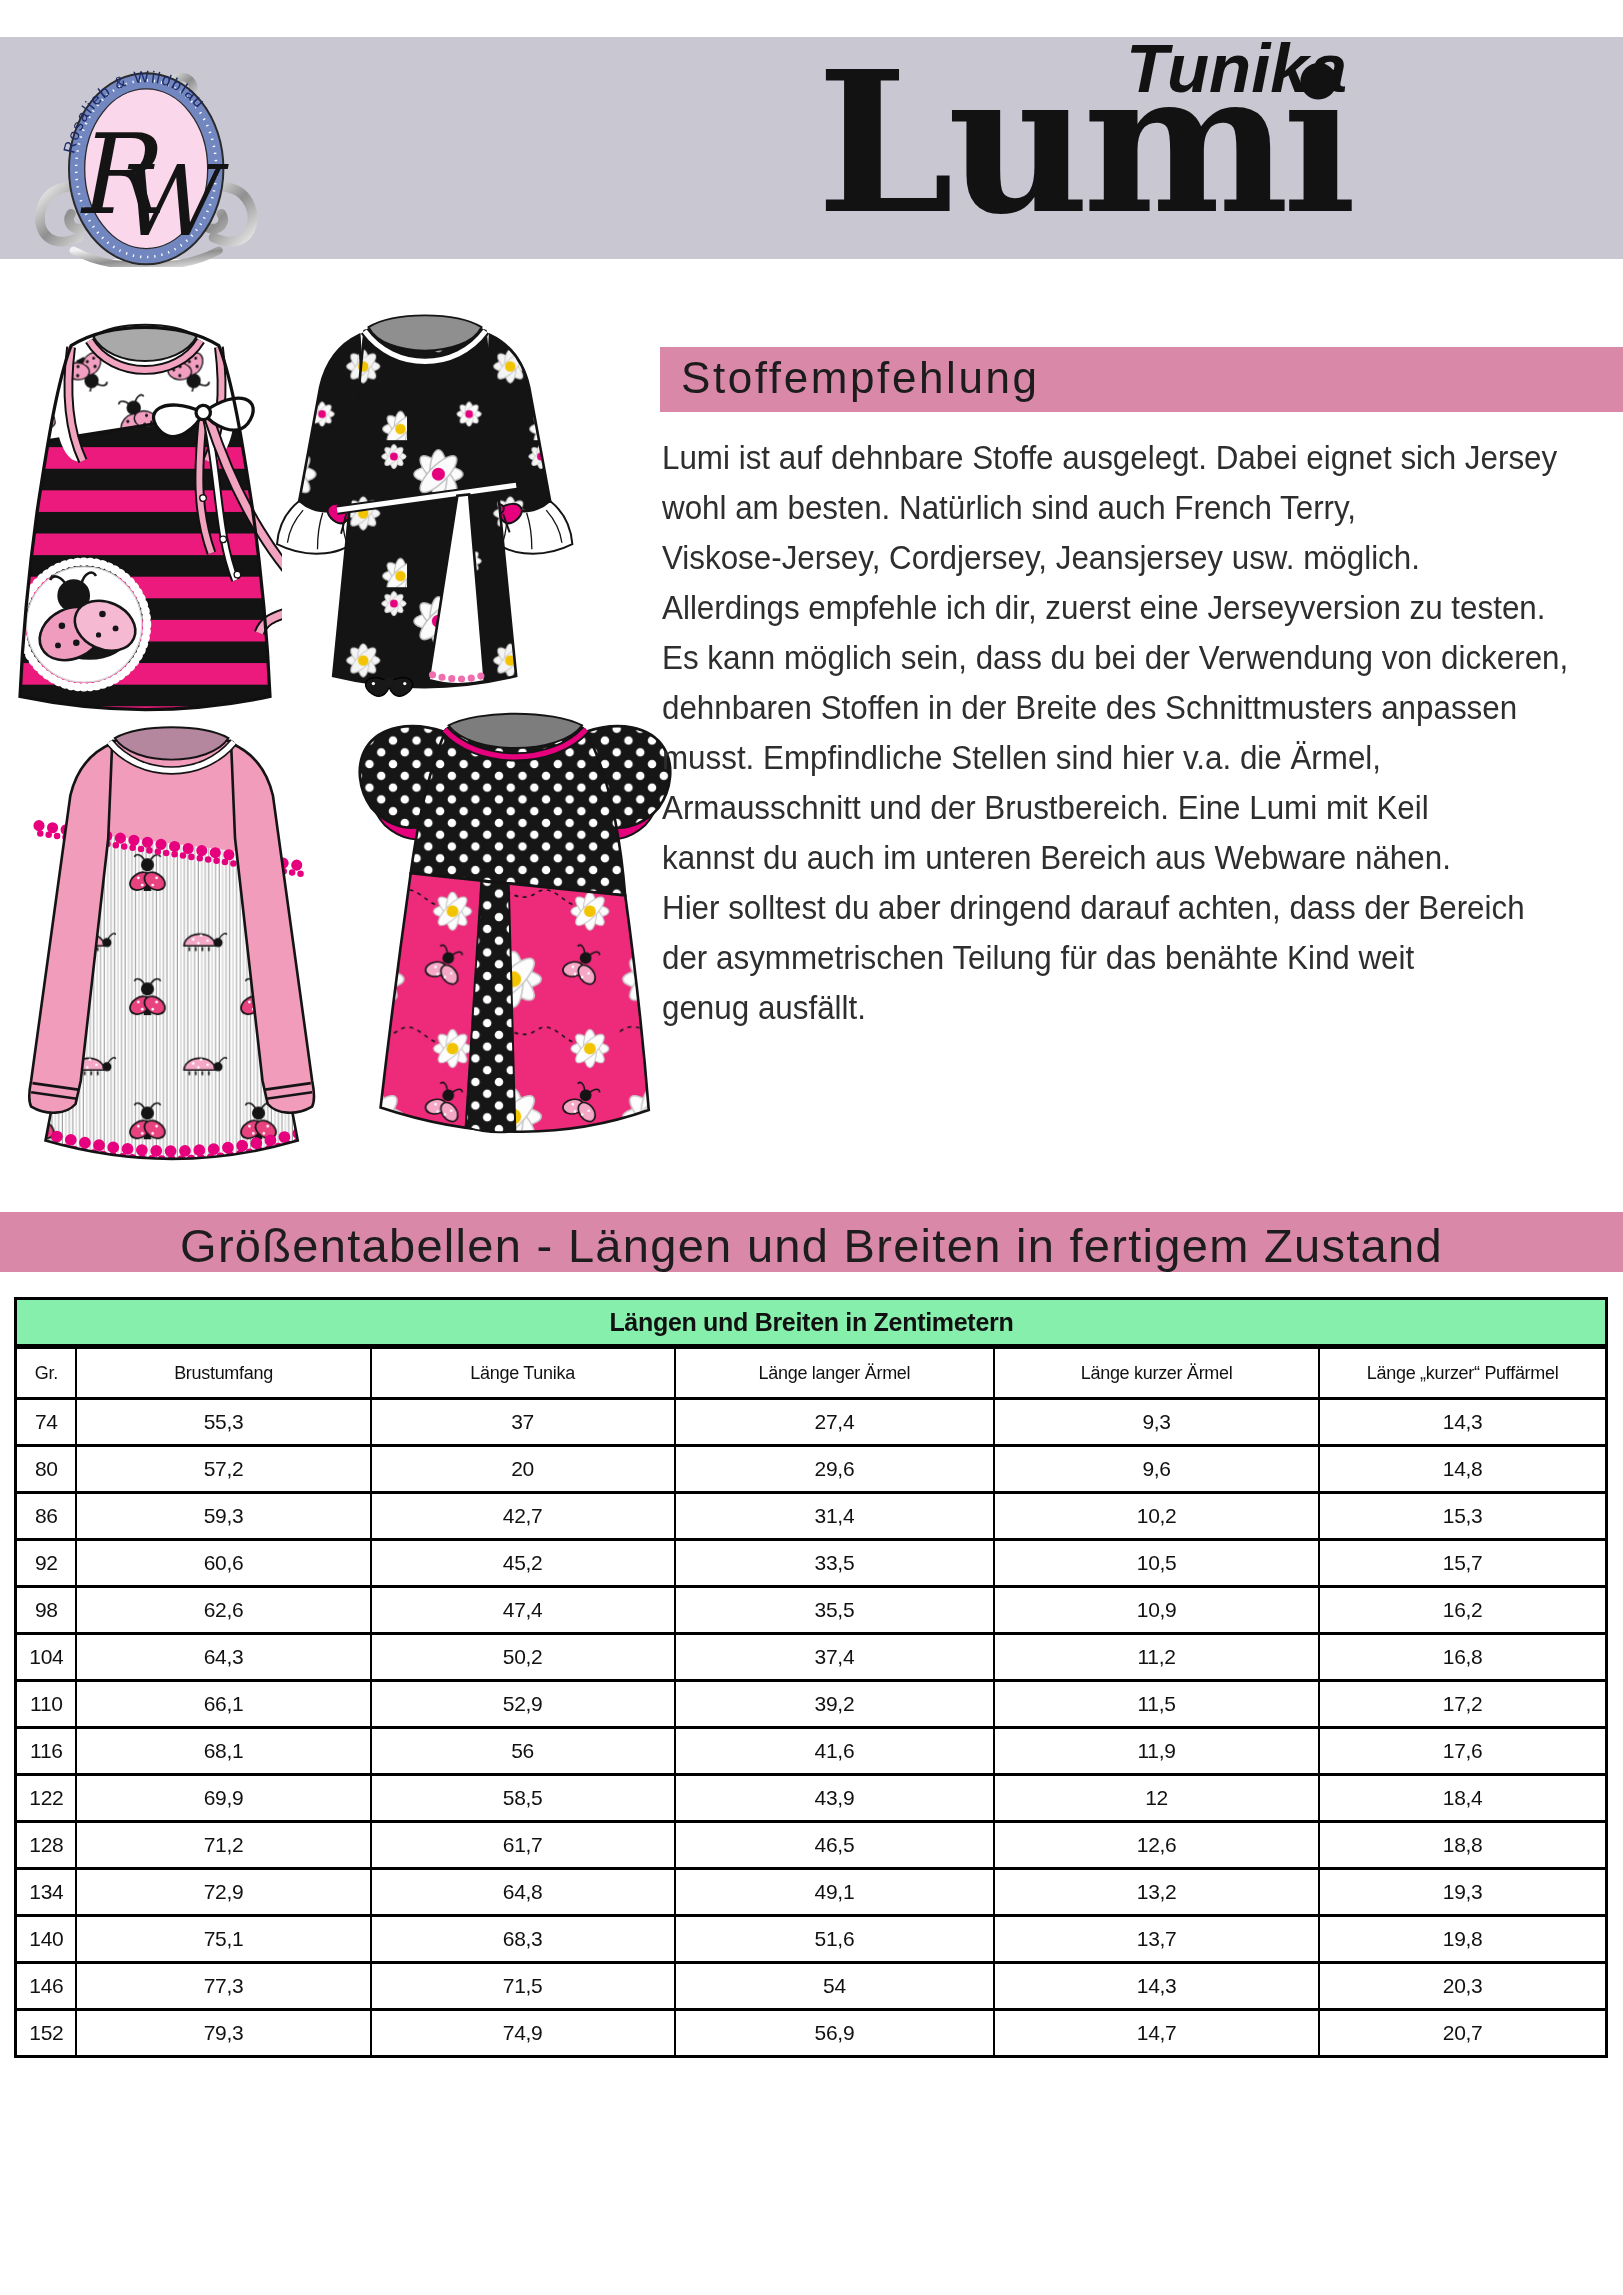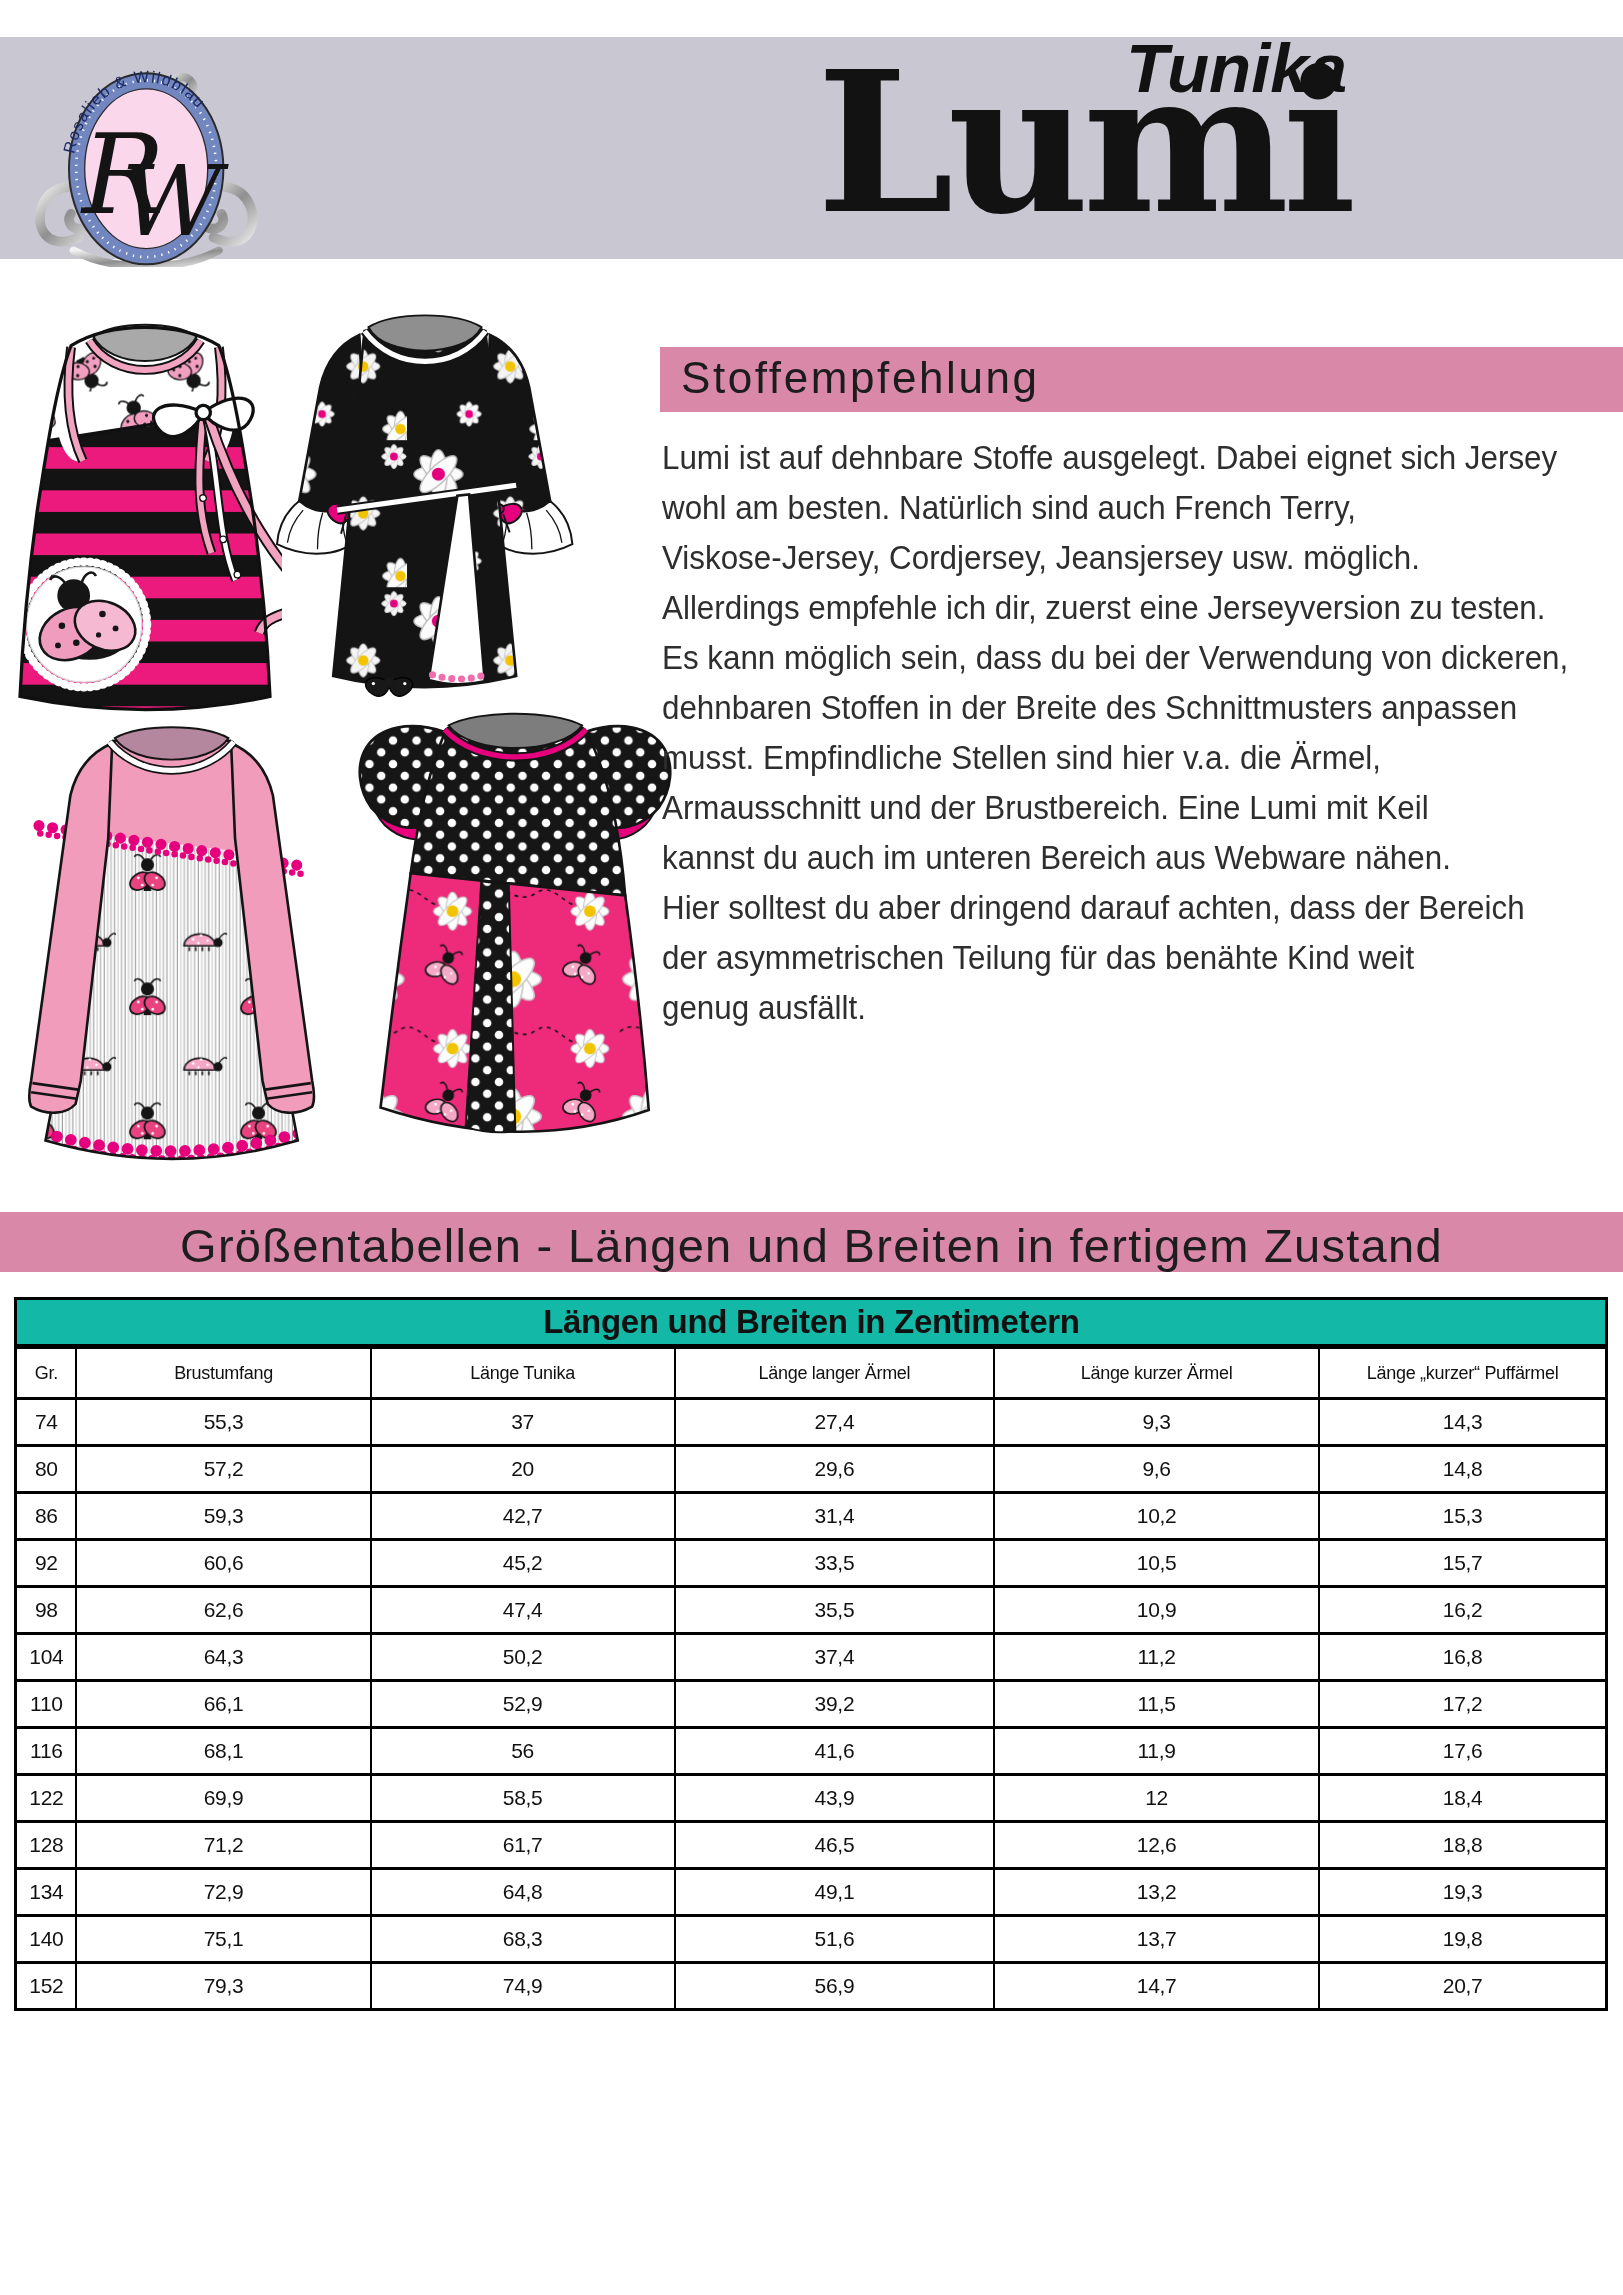--- a/index.html
+++ b/index.html
@@ -24,21 +24,21 @@
 
   
   .band-sizes{left:0;top:1212px;width:1623px;height:60px;background:#d989a7;}
   .sizes-title{left:0;top:1218px;width:1623px;text-align:center;font-size:47px;
       letter-spacing:1.3px;color:#1d1d1d;}
 
   table.sizes{position:absolute;left:14.4px;top:1297px;width:1594px;border-collapse:collapse;
       border:3.9px solid #000;table-layout:fixed;font-size:21px;color:#111;}
   table.sizes td{border-left:2px solid #000;border-right:2px solid #000;text-align:center;
       padding:0;height:44px;letter-spacing:-0.3px;}
-  td.ttl{background:#14b8a6;border-bottom:5.2px solid #000;font-size:33px;font-weight:bold;height:39px;letter-spacing:0;}
+  td.ttl{background:#86efac;border-bottom:5.2px solid #000;font-size:25px;font-weight:bold;height:39px;letter-spacing:0;}
   tr.hdr td{height:48px;border-bottom:3.9px solid #000;font-size:18px;}
   tr.data td{border-top:3.9px solid #000;}
 </style>
 </head>
 <body>
 
 <div class="page">
 
   <div class="abs band-header"></div>
 
@@ -471,20 +471,28 @@
         </tr>
       <tr class="data">
           <td>140</td>
           <td>75,1</td>
           <td>68,3</td>
           <td>51,6</td>
           <td>13,7</td>
           <td>19,8</td>
         </tr>
       <tr class="data">
+          <td>146</td>
+          <td>77,3</td>
+          <td>71,5</td>
+          <td>54</td>
+          <td>14,3</td>
+          <td>20,3</td>
+        </tr>
+      <tr class="data">
           <td>152</td>
           <td>79,3</td>
           <td>74,9</td>
           <td>56,9</td>
           <td>14,7</td>
           <td>20,7</td>
         </tr>
     </tbody>
   </table>
 

